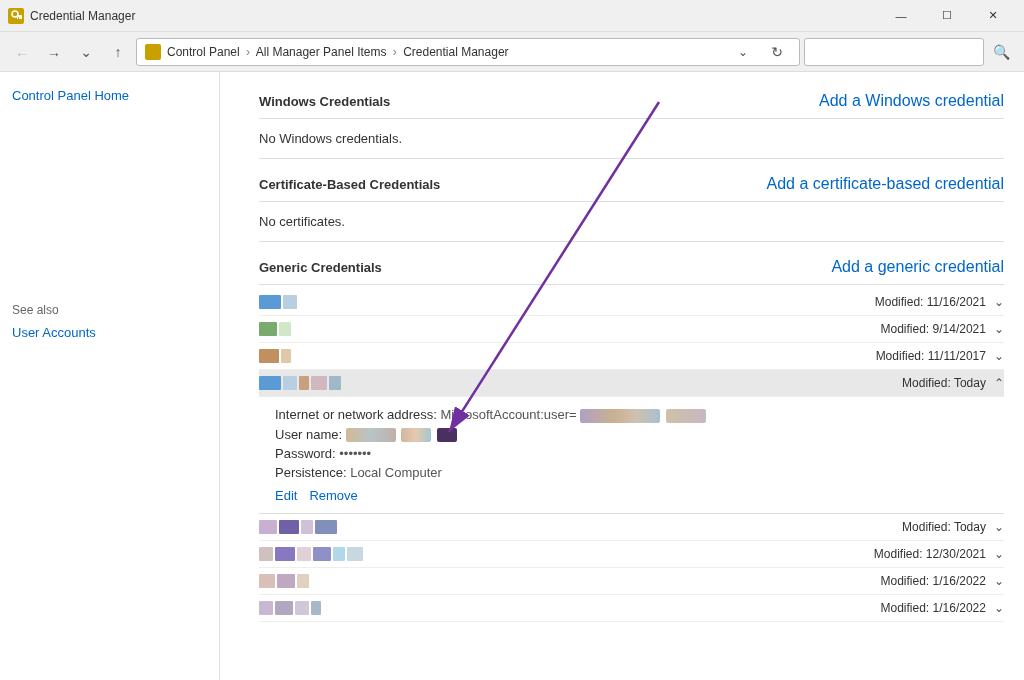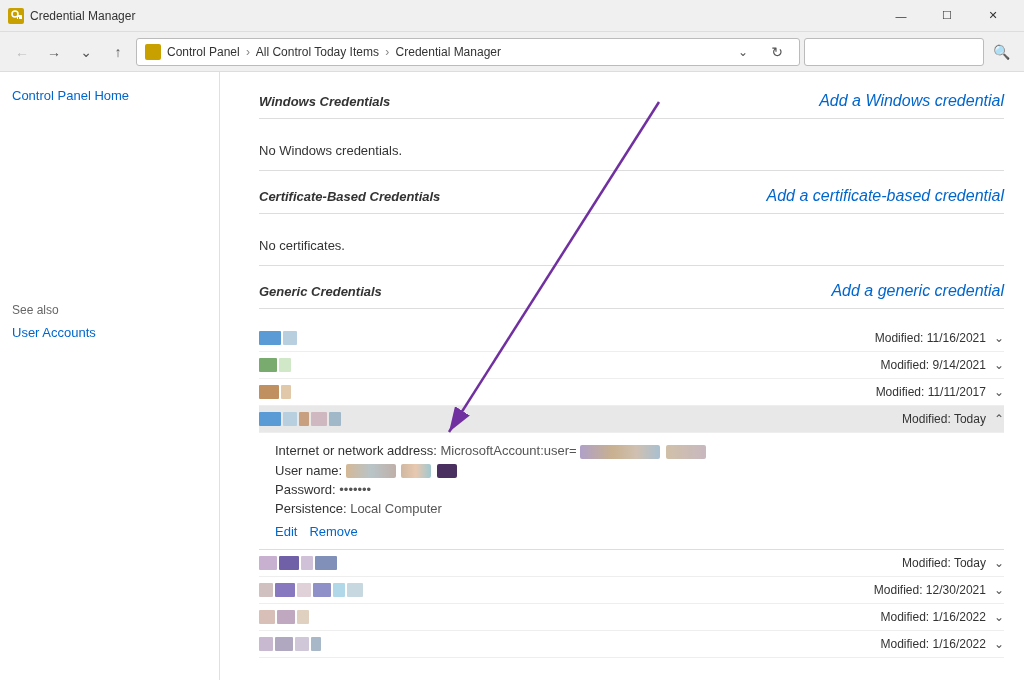--- a/index.html
+++ b/index.html
@@ -63,21 +63,21 @@
     .sidebar-home { font-size: 13px; color: #0066cc; cursor: pointer; margin-bottom: 24px; }
     .sidebar-section-title { font-size: 12px; color: #666; margin-bottom: 8px; }
     .sidebar-link { font-size: 13px; color: #0066cc; cursor: pointer; }
 
     
     .content { flex: 1; overflow-y: auto; padding: 12px 20px; position: relative; }
 
     
     .section-header {
       display: flex; align-items: center; justify-content: space-between;
-      padding: 8px 0; border-bottom: 1px solid #ddd; margin-bottom: 16px; font-style: italic;
+      padding: 8px 0; border-bottom: 1px solid #ddd; margin-bottom: 4px;
     }
     .section-title { font-size: 13px; font-weight: 600; color: #333; }
     .section-link { font-size: 16px; color: #0066cc; cursor: pointer; }
     .section-empty { font-size: 13px; color: #333; padding: 8px 0 12px 0; border-bottom: 1px solid #ddd; }
 
     
     .credential-row {
       display: flex; justify-content: space-between;
       padding: 6px 0; border-bottom: 1px solid #eee; cursor: pointer;
     }
@@ -133,21 +133,21 @@
 <div class="address-bar">
   <button class="nav-btn disabled">←</button>
   <button class="nav-btn">→</button>
   <button class="nav-btn">⌄</button>
   <button class="nav-btn">↑</button>
   <div class="address-input-wrap">
     <div class="address-shield"></div>
     <span class="address-text">
       <span>Control Panel</span>
       <span class="breadcrumb-sep">›</span>
-      <span>All Control Today Items</span>
+      <span>All Manager Panel Items</span>
       <span class="breadcrumb-sep">›</span>
       <span>Credential Manager</span>
     </span>
     <button class="address-chevron">⌄</button>
     <button class="address-refresh">↻</button>
   </div>
   <input class="search-box" type="text" style="">
   <button class="nav-btn">🔍</button>
 </div>
 

